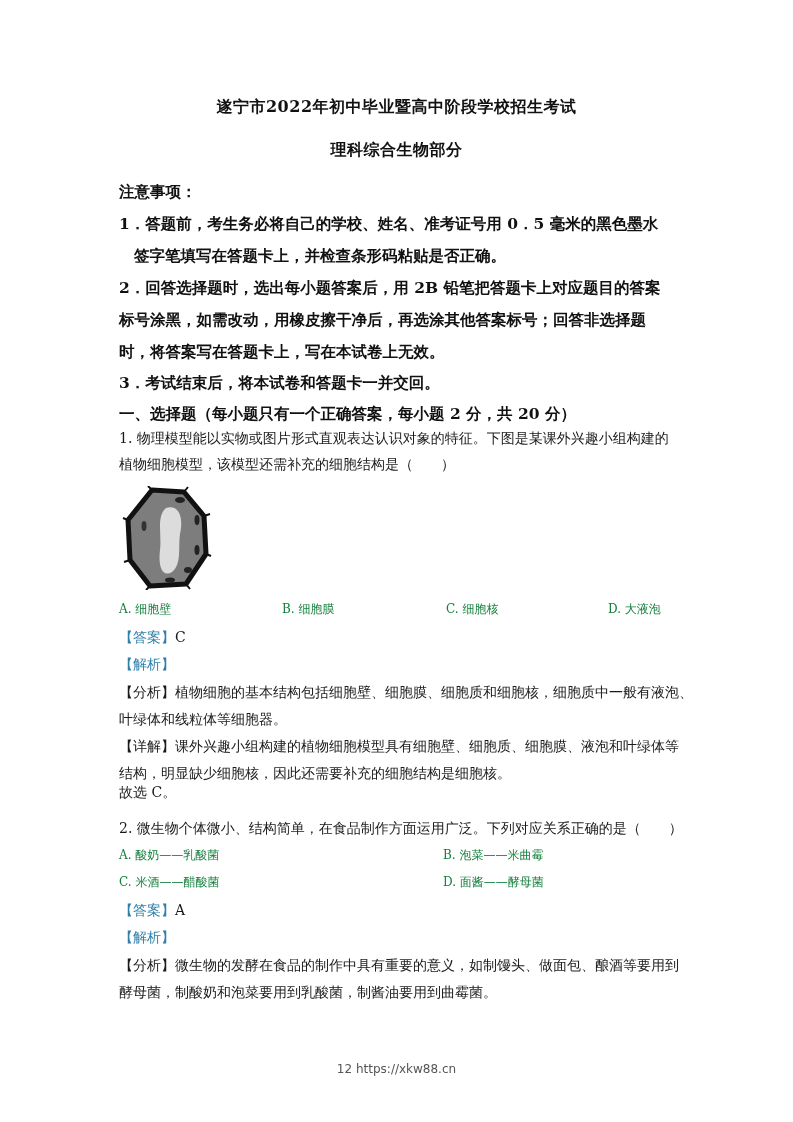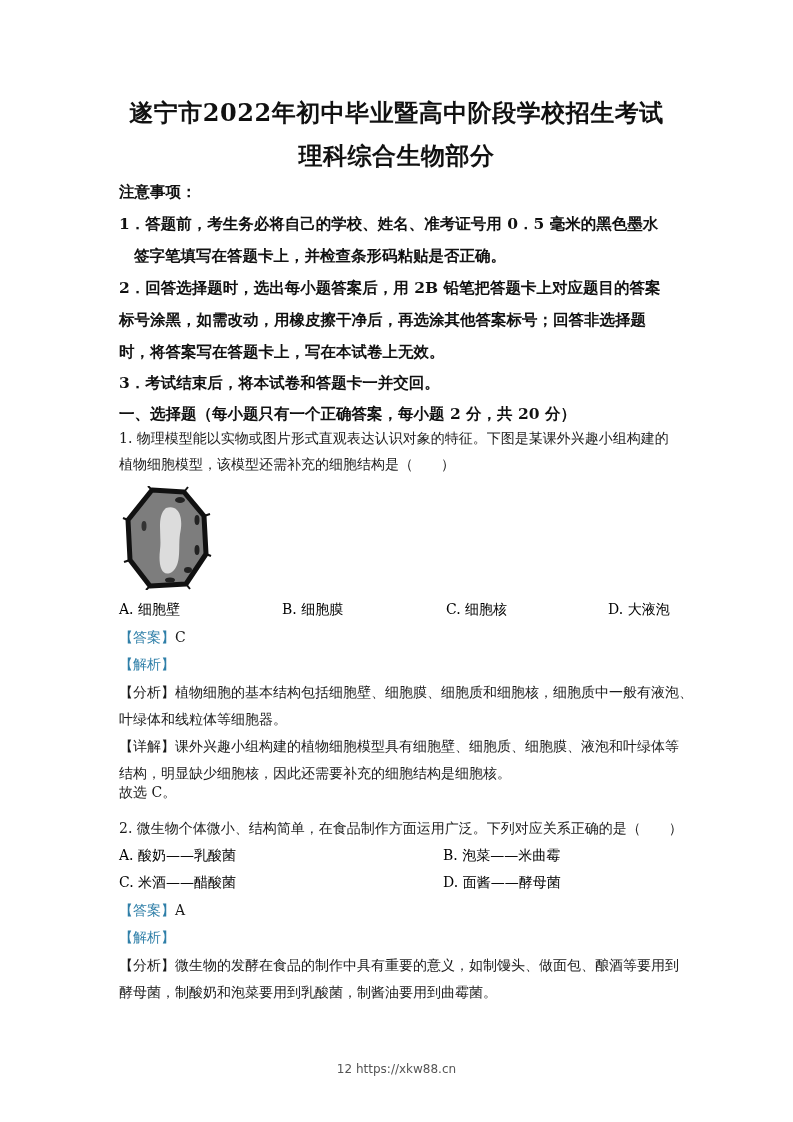--- a/index.html
+++ b/index.html
@@ -1,23 +1,23 @@
 <!DOCTYPE html>
 <html><head>
   <meta charset="utf-8">
   <style>
     html, body { margin: 0; padding: 0; background: #ffffff; }
     body { width: 793px; height: 1122px; position: relative; overflow: hidden; color: #111; font-family: "DejaVu Serif", "Liberation Serif", serif; }
     .page { position: absolute; left: 0; top: 0; width: 793px; height: 1122px; }
-    .title { position: absolute; left: 0; width: 793px; text-align: center; font-weight: bold; font-size: 24px; letter-spacing: 0.5px; }
+    .title { position: absolute; left: 0; width: 793px; text-align: center; font-weight: bold; font-size: 16px; letter-spacing: 0.5px; }
     .t1 { top: 97px; }
     .t2 { top: 140px; }
     .bold-line { position: absolute; left: 119px; font-weight: bold; font-size: 15.5px; white-space: nowrap; }
     .line { position: absolute; left: 119px; font-size: 14px; white-space: nowrap; color: #1a1a1a; }
-    .opt { position: absolute; font-size: 14px; white-space: nowrap; color: #000000; }
+    .opt { position: absolute; font-size: 12px; white-space: nowrap; color: #15803d; }
     .tag { color: #2f7fa8; }
     .cell { position: absolute; left: 122px; top: 486px; width: 90px; height: 104px; }
     .footer { position: absolute; top: 1062px; left: 0; width: 793px; text-align: center; font-family: "DejaVu Sans", "Liberation Sans", sans-serif; font-size: 12px; color: #555; }
   </style>
 </head>
 <body>
 
 <div class="page">
 
   <div class="title t1">遂宁市2022年初中毕业暨高中阶段学校招生考试</div>

